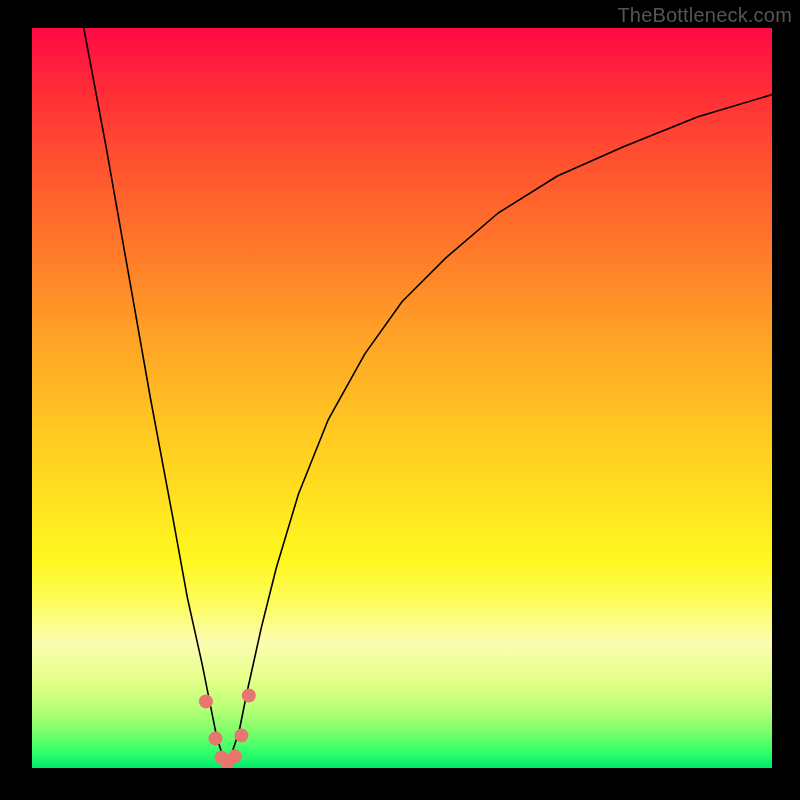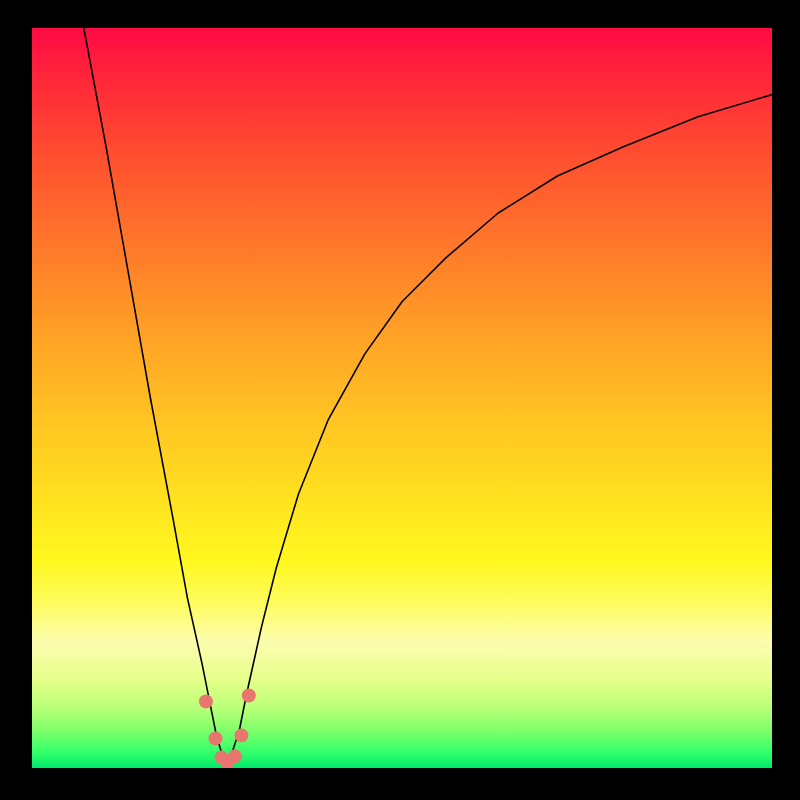--- a/index.html
+++ b/index.html
@@ -68,20 +68,21 @@
   }
   .marker {
     fill: #e8766f;
   }
 </style>
 </head>
 <body>
 
 <div class="frame">
 
+  <div class="watermark">TheBottleneck.com</div>
 
   <div class="plot-area">
 
     <svg class="plot-svg" viewBox="0 0 740 740" preserveAspectRatio="none">
       <path id="curve-path" class="curve" d="M51.8 0.0 L74.0 118.4 L96.2 244.2 L118.4 370.0 L140.6 488.4 L155.4 569.8 L170.2 636.4 L177.6 673.4 L185.0 710.4 L192.4 732.6 L199.8 725.2 L207.2 703.0 L214.6 666.0 L229.4 599.4 L244.2 540.2 L266.4 466.2 L296.0 392.2 L333.0 325.6 L370.0 273.8 L414.4 229.4 L466.2 185.0 L525.4 148.0 L592.0 118.4 L666.0 88.8 L740.0 66.6"></path>
       <g id="marker-group">
           <circle cx="173.9" cy="673.4" r="7" class="marker"></circle>
           <circle cx="183.5" cy="710.4" r="7" class="marker"></circle>
           <circle cx="189.4" cy="729.6" r="7" class="marker"></circle>
           <circle cx="195.4" cy="734.1" r="7" class="marker"></circle>

